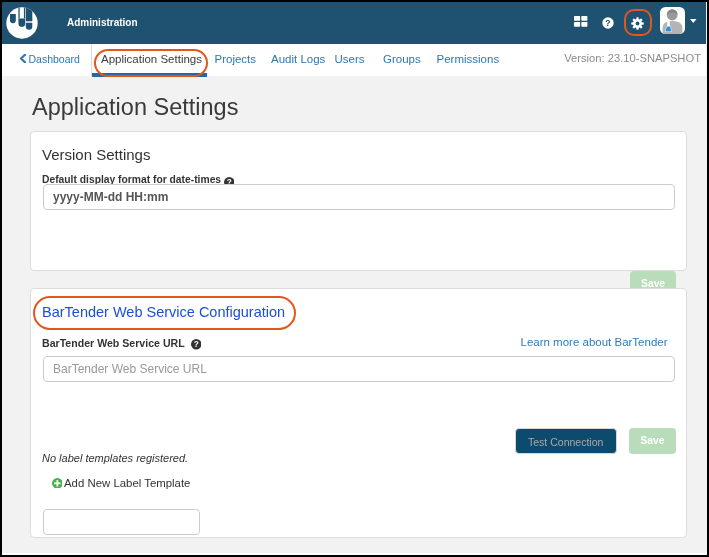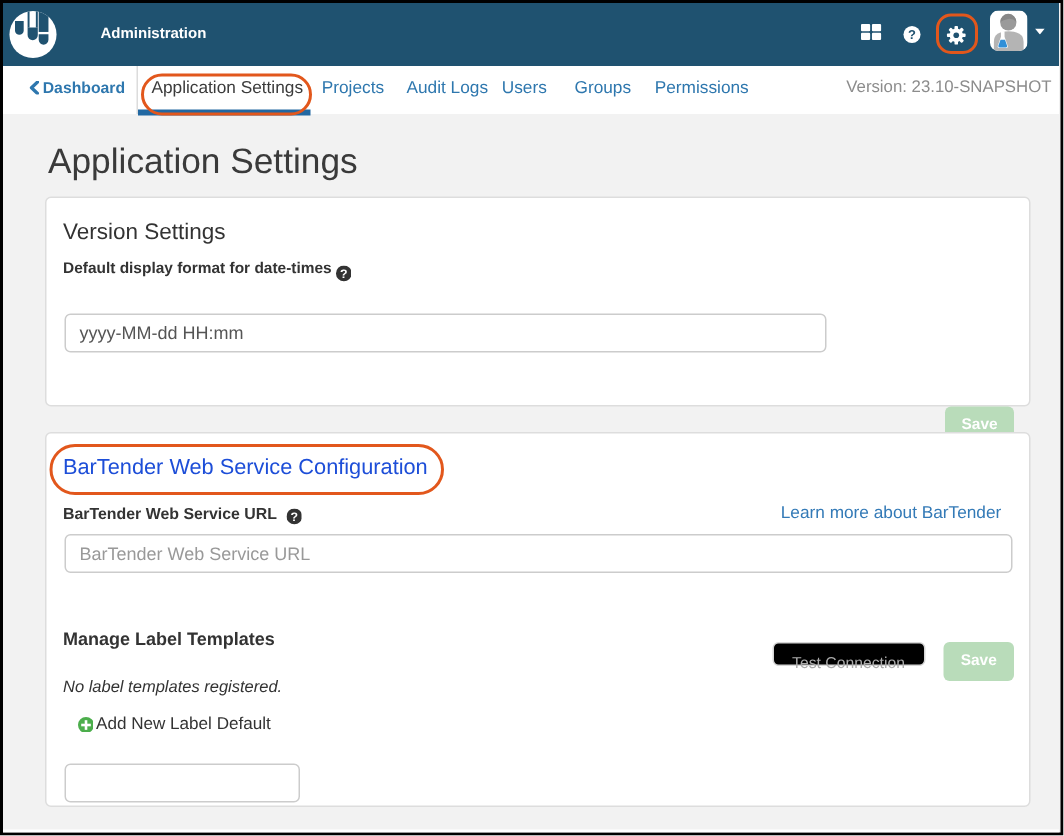--- a/index.html
+++ b/index.html
@@ -100,21 +100,21 @@
     </g>
   </svg>
 
   <svg class="abs" style="left:688px; top:16.7px;" width="6.5" height="4" viewBox="0 0 6.5 4">
     <path d="M0 0 h6.5 l-3.25 4 Z" fill="#fff"></path>
   </svg>
 
   <svg class="abs" style="left:16.8px; top:52.3px;" width="7" height="9" viewBox="0 0 7 9">
     <path d="M6 0.7 L2 4.5 L6 8.3" stroke="#2e77ae" stroke-width="2.2" fill="none" stroke-linecap="round" stroke-linejoin="round"></path>
   </svg>
-  <div class="t" style="left:26.5px; top:51.3px; font-size:10.5px; color:#2e77ae; font-weight:bold;">Dashboard</div>
+  <div class="t" style="left:26.5px; top:51.3px; font-size:10.5px; color:#2e77ae; font-weight:normal;">Dashboard</div>
   <div class="abs" style="left:88.7px; top:42px; width:1px; height:32px; background:#dcdcdc;"></div>
   <div class="t" style="left:99px; top:51px; font-size:11.5px; color:#3b3b3b;">Application Settings</div>
   <div class="abs" style="left:89.5px; top:71px; width:115.5px; height:3.5px; background:#2268a2;"></div>
   <div class="t" style="left:212.5px; top:51px; font-size:11.5px; color:#2e77ae;">Projects</div>
   <div class="t" style="left:269px; top:51px; font-size:11.5px; color:#2e77ae;">Audit Logs</div>
   <div class="t" style="left:332.5px; top:51px; font-size:11.5px; color:#2e77ae;">Users</div>
   <div class="t" style="left:381px; top:51px; font-size:11.5px; color:#2e77ae;">Groups</div>
   <div class="t" style="left:434.5px; top:51px; font-size:11.5px; color:#2e77ae;">Permissions</div>
   <div class="t" style="left:562.2px; top:49.8px; font-size:11.2px; color:#8c8c8c;">Version: 23.10-SNAPSHOT</div>
 
@@ -122,38 +122,37 @@
 
   <div class="t" style="left:30px; top:93.5px; font-size:23.5px; color:#3a3a3a; line-height:23.5px;">Application Settings</div>
 
   <div class="card" style="left:28.4px; top:129px; width:657px; height:140px;"></div>
   <div class="t" style="left:40px; top:144.6px; font-size:15px; color:#333; line-height:15px;">Version Settings</div>
   <div class="t" style="left:40px; top:173px; font-size:10.3px; font-weight:bold; color:#333; line-height:10.3px;">Default display format for date-times</div>
   <svg class="abs" style="left:221.7px; top:175.3px;" width="10.5" height="10.5" viewBox="0 0 16 16">
     <circle cx="8" cy="8" r="8" fill="#333"></circle>
     <text x="8" y="12.5" text-anchor="middle" font-family="Liberation Sans" font-size="12.5" font-weight="bold" fill="#fff">?</text>
   </svg>
-  <div class="input" style="left:41px; top:207px; width:508px; height:26px;">yyyy-MM-dd HH:mm</div>
+  <div class="input" style="left:41px; top:182px; width:632px; height:26px;font-weight:bold;">yyyy-MM-dd HH:mm</div>
   <div class="btn greenbtn" style="left:627.7px; top:230.2px; width:46.8px; height:26px; line-height:26px;">Save</div>
 
   <div class="card" style="left:28.4px; top:286.4px; width:657px; height:249.4px;"></div>
   <div class="t" style="left:40px; top:303.2px; font-size:14.5px; color:#1d4ed8; line-height:14.5px;">BarTender Web Service Configuration</div>
   <div class="abs" style="left:31px; top:293.5px; width:263px; height:34.5px; border:2.5px solid #e2571c; border-radius:17px;"></div>
   <div class="t" style="left:40px; top:336.2px; font-size:10.6px; font-weight:bold; color:#333; line-height:10.6px;">BarTender Web Service URL</div>
   <svg class="abs" style="left:188.6px; top:337.2px;" width="10.5" height="10.5" viewBox="0 0 16 16">
     <circle cx="8" cy="8" r="8" fill="#333"></circle>
     <text x="8" y="12.5" text-anchor="middle" font-family="Liberation Sans" font-size="12.5" font-weight="bold" fill="#fff">?</text>
   </svg>
   <div class="t" style="left:518.5px; top:333.8px; font-size:11.5px; color:#337ab7;">Learn more about BarTender</div>
   <div class="input" style="left:41px; top:353.6px; width:632px; height:26px; color:#999;">BarTender Web Service URL</div>
-  <div class="btn" style="left:512.7px; top:387px; width:102px; height:16px; line-height:26px; background:#000000; border:1px solid #d6d6d6; color:#aaa; font-size:10.5px;">Test Connection</div>
+  <div class="btn" style="left:512.7px; top:387px; width:102px; height:26px; line-height:26px; background:#0c4a6e; border:1px solid #d6d6d6; color:#aaa; font-size:10.5px;">Test Connection</div>
   <div class="btn greenbtn" style="left:627px; top:387px; width:47px; height:26px; line-height:26px;">Save</div>
-  <div class="t" style="left:40px; top:418px; font-size:12px; font-weight:bold; color:#333; line-height:12px;">Manage Label Templates</div>
   <div class="t" style="left:40px; top:450.6px; font-size:11px; font-style:italic; color:#333; line-height:11px;">No label templates registered.</div>
   <div class="btn" style="left:40.5px; top:468.3px; width:157.5px; height:25.5px; background:#fff; border:1px solid #ccc;"></div>
   <svg class="abs" style="left:49.5px; top:475.8px;" width="10.7" height="10.7" viewBox="0 0 16 16">
     <circle cx="8" cy="8" r="8" fill="#4cae4c"></circle>
     <rect x="6.7" y="3.2" width="2.6" height="9.6" fill="#fff"></rect>
     <rect x="3.2" y="6.7" width="9.6" height="2.6" fill="#fff"></rect>
   </svg>
-  <div class="t" style="left:62px; top:476.4px; font-size:11.4px; color:#333; line-height:11.4px;">Add New Label Default</div>
+  <div class="t" style="left:62px; top:476.4px; font-size:11.4px; color:#333; line-height:11.4px;">Add New Label Template</div>
   <div class="abs" style="left:0; bottom:0; width:704.3px; height:2.5px; background:#fff;"></div>
 </div>
 
 </body></html>

